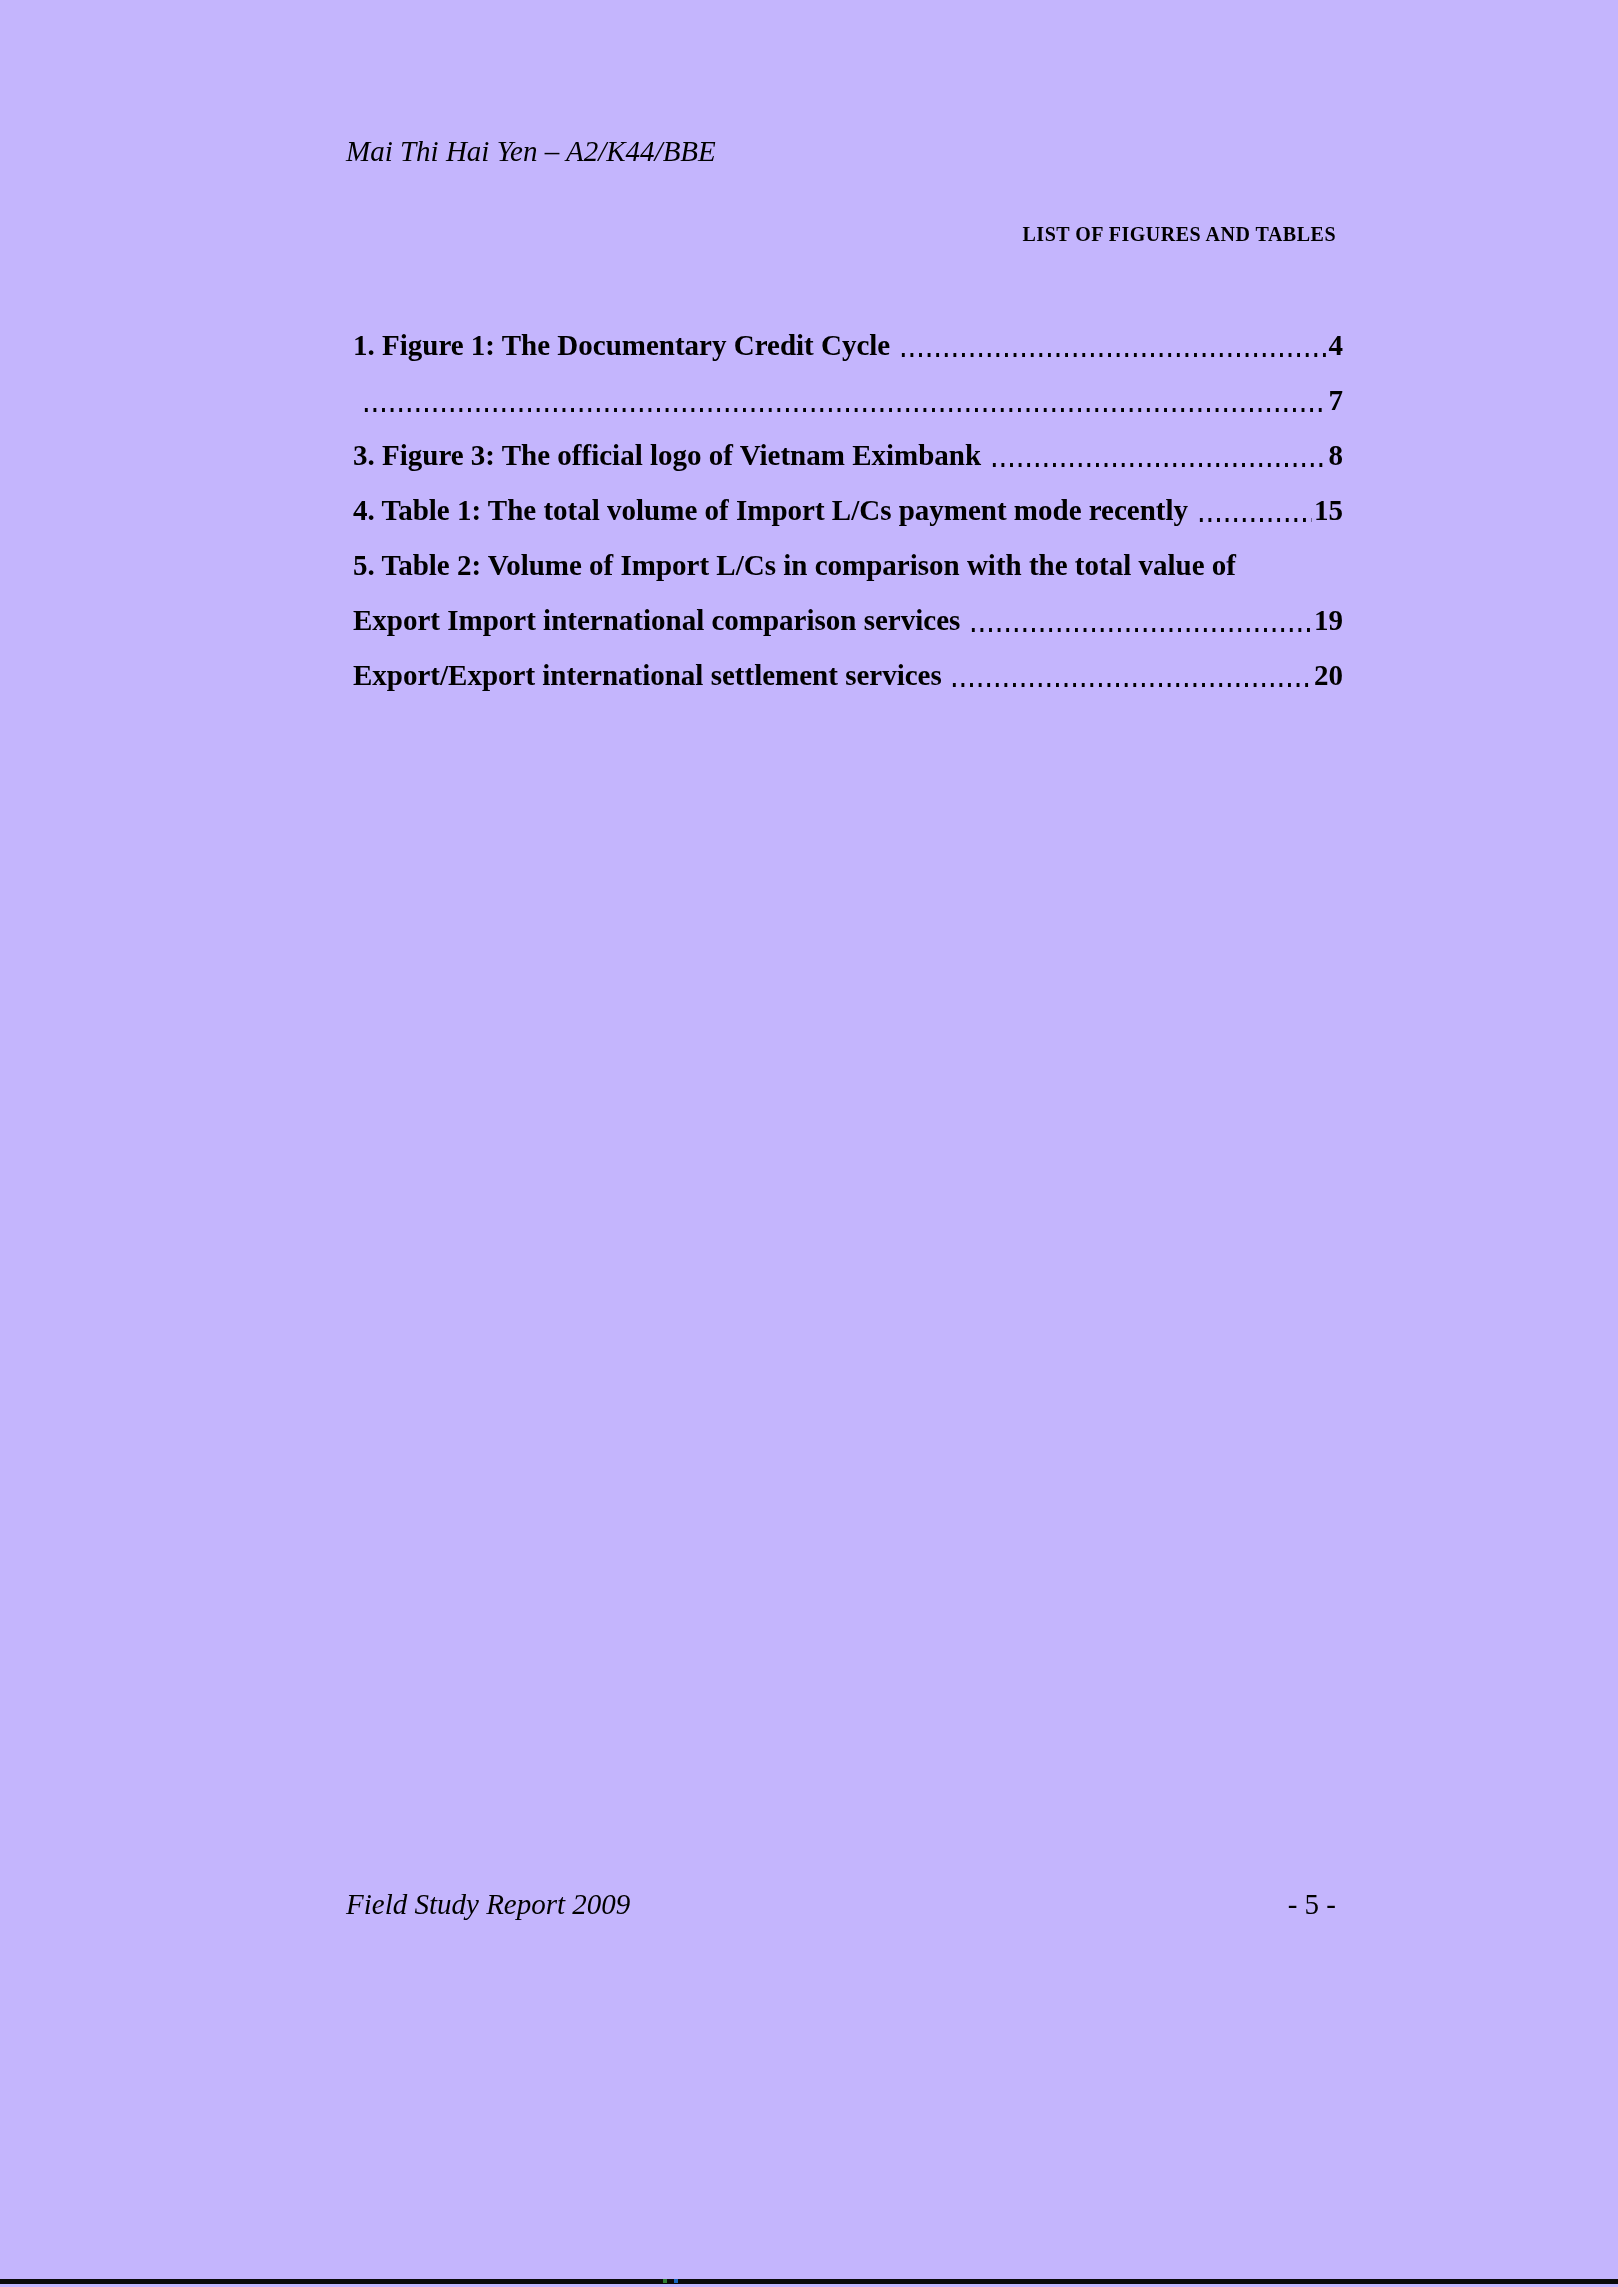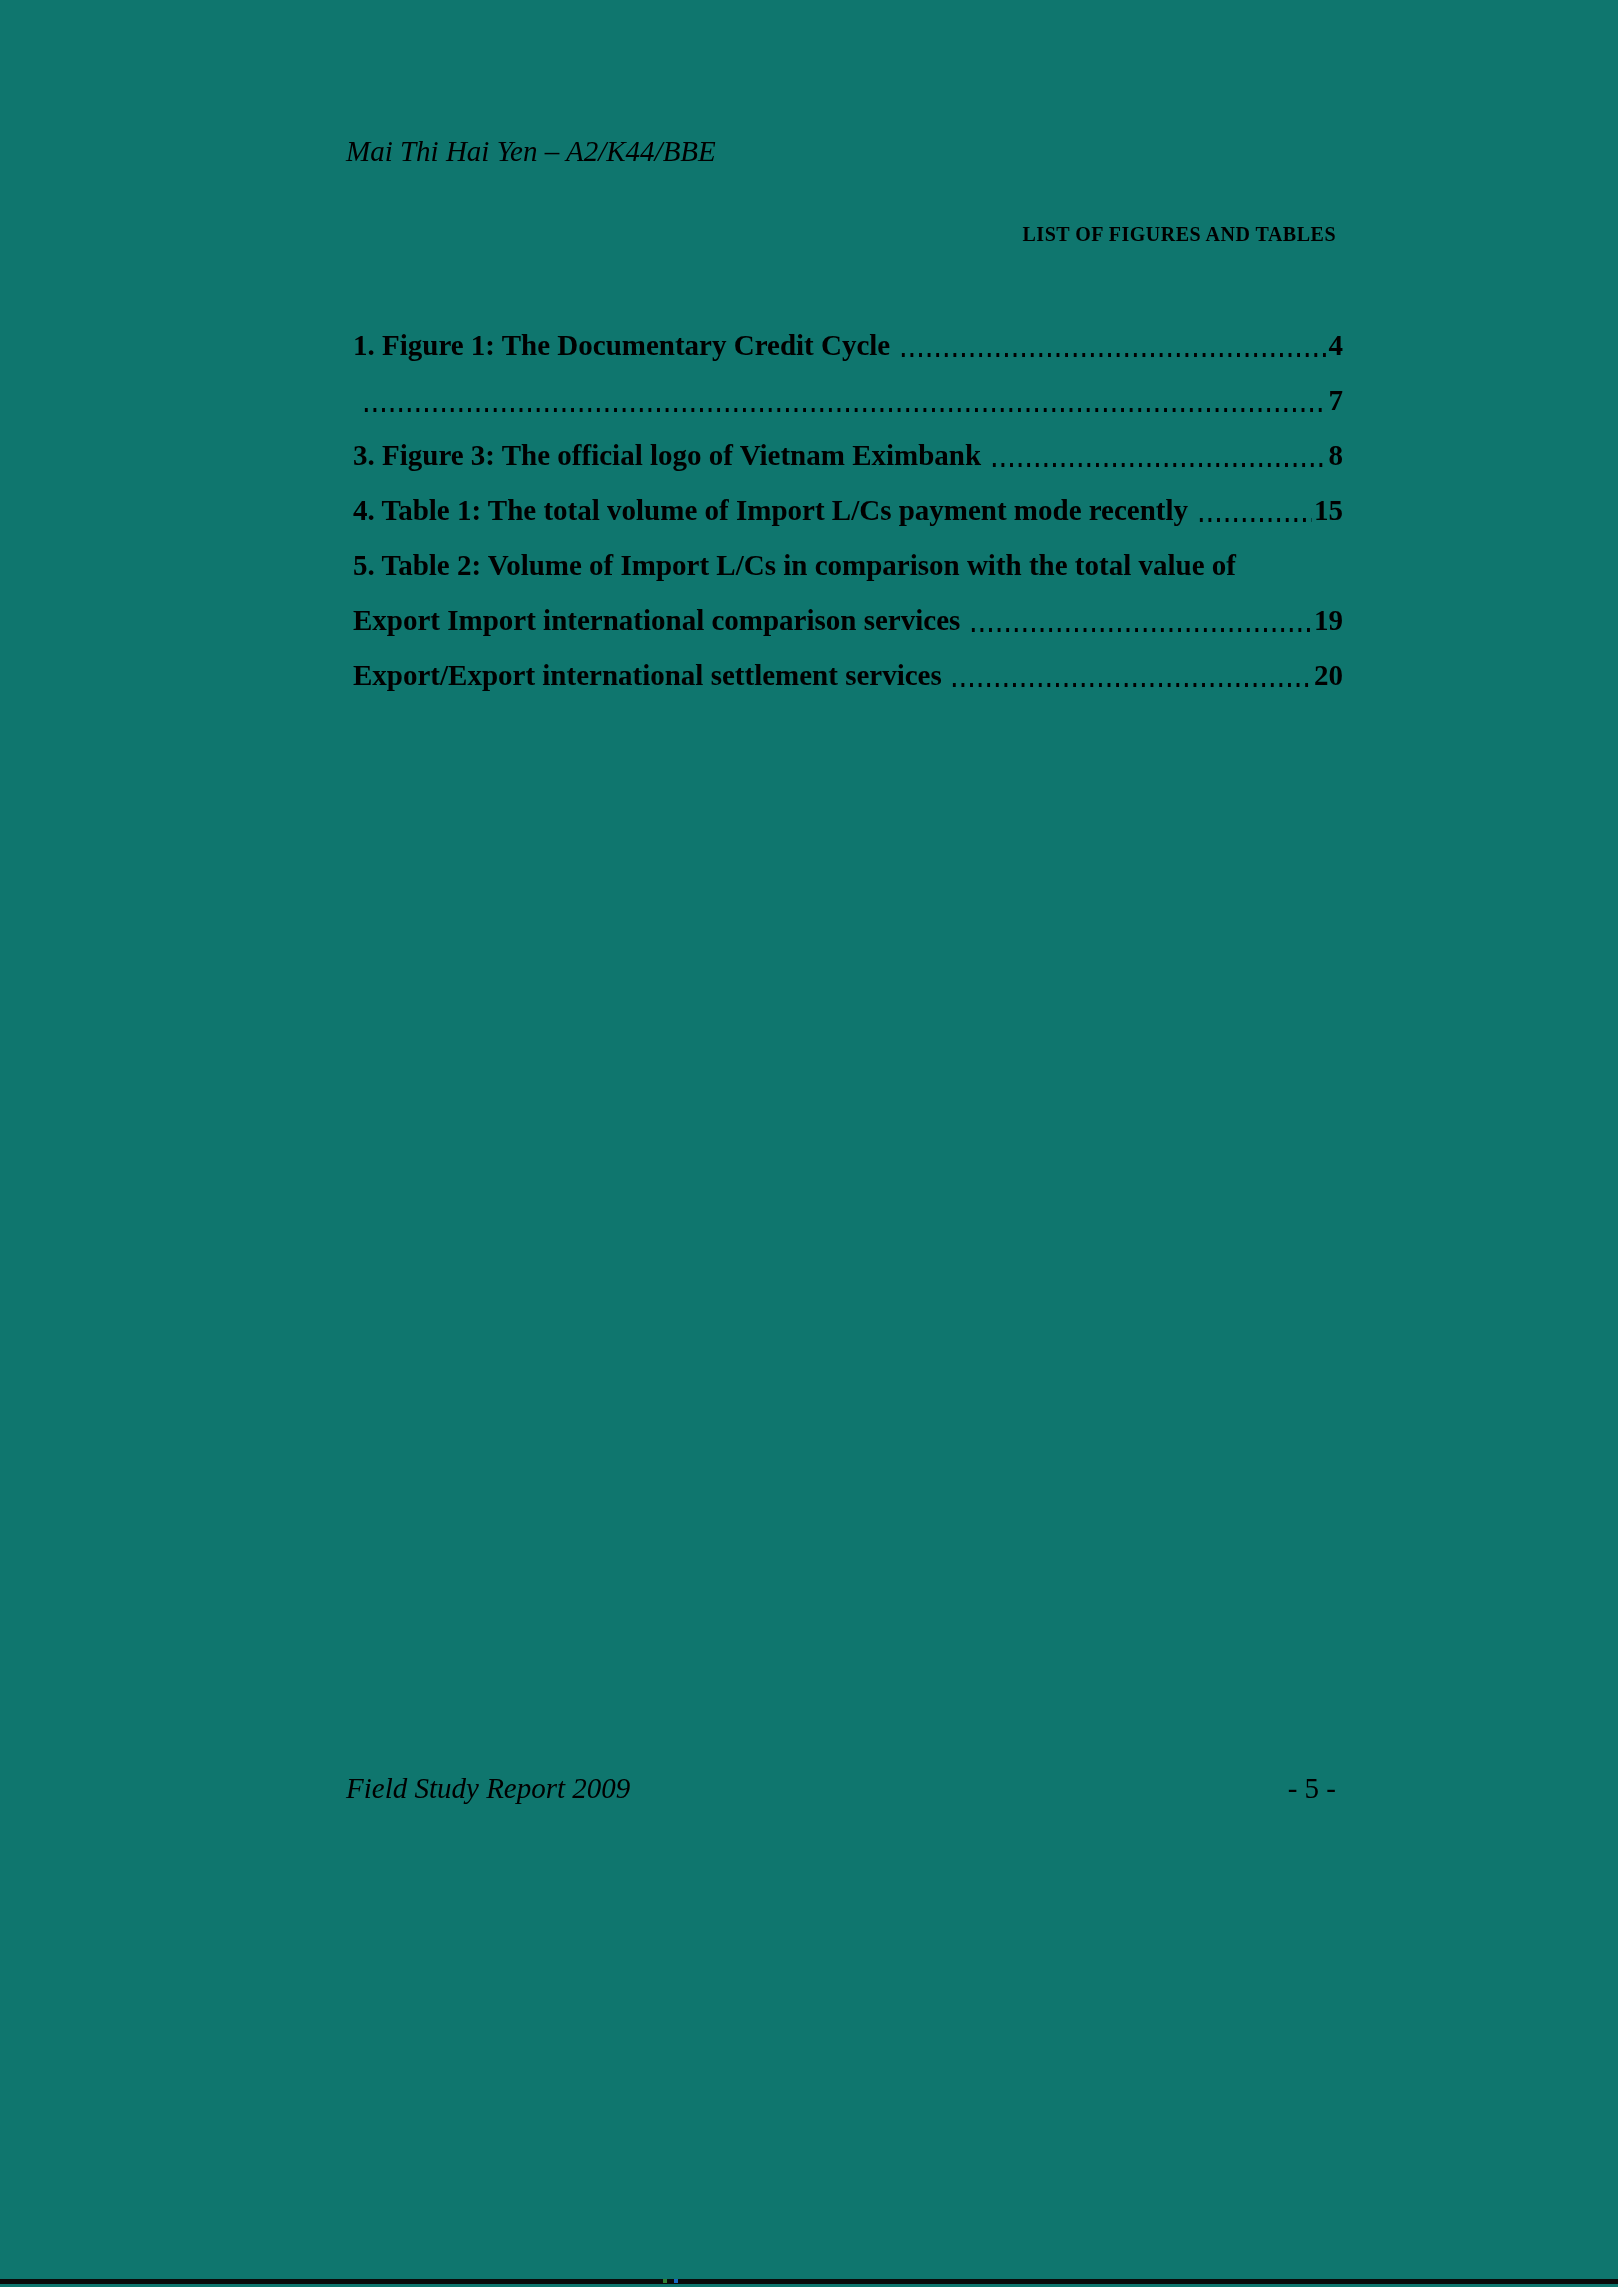--- a/index.html
+++ b/index.html
@@ -1,21 +1,21 @@
 <!DOCTYPE html>
 <html><head>
 <meta charset="utf-8">
 <style>
   * { margin: 0; padding: 0; box-sizing: border-box; }
   html, body { background: #e8e8e8; }
   .page {
     position: relative;
     width: 1619px;
     height: 2287px;
-    background: #0f766e;
+    background: #c4b5fd;
     font-family: "Liberation Serif", "DejaVu Serif", serif;
     color: #000000;
     overflow: hidden;
     margin: 0 auto;
   }
   .doc-header {
     position: absolute;
     left: 346px;
     top: 133px;
     width: 990px;
@@ -58,21 +58,21 @@
     background-image: radial-gradient(circle 1.9px at 4.3px 2.9px, #000 98%, rgba(0,0,0,0) 100%);
     background-size: 8.6px 5.8px;
     background-repeat: repeat-x;
     background-position: left bottom 4.8px;
     min-width: 19px;
   }
   .page-num { flex: 0 0 auto; }
   .doc-footer {
     position: absolute;
     left: 346px;
-    top: 1770px;
+    top: 1886px;
     width: 990px;
     display: flex;
     justify-content: space-between;
     align-items: baseline;
     font-size: 29px;
     line-height: 36px;
   }
   .footer-left { font-style: italic; }
   .footer-right { font-style: normal; }
   .bottom-bar {

